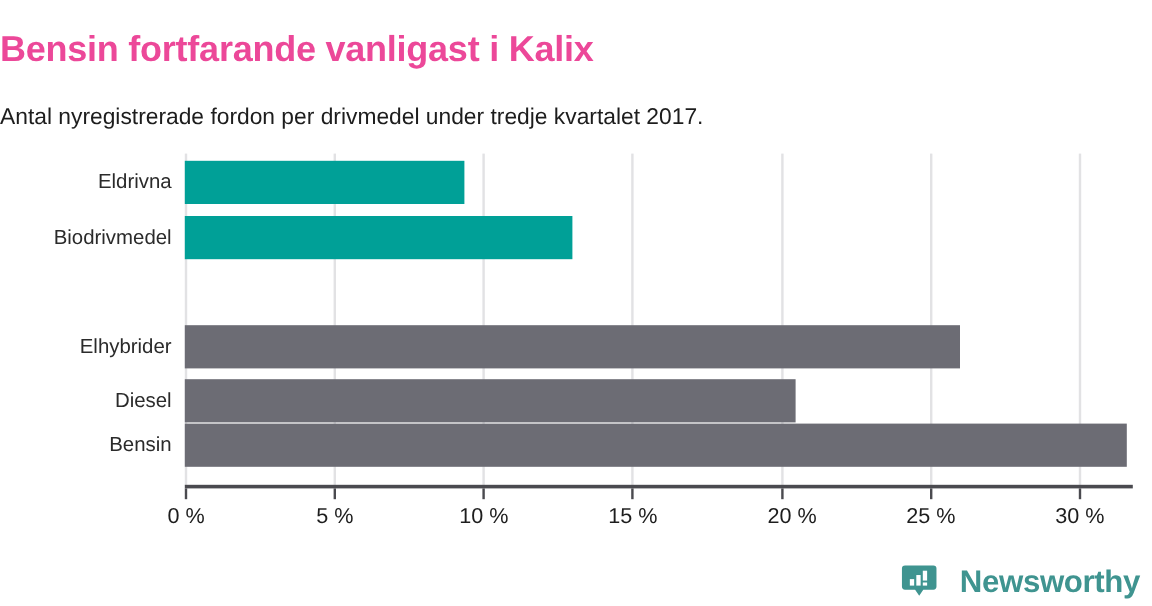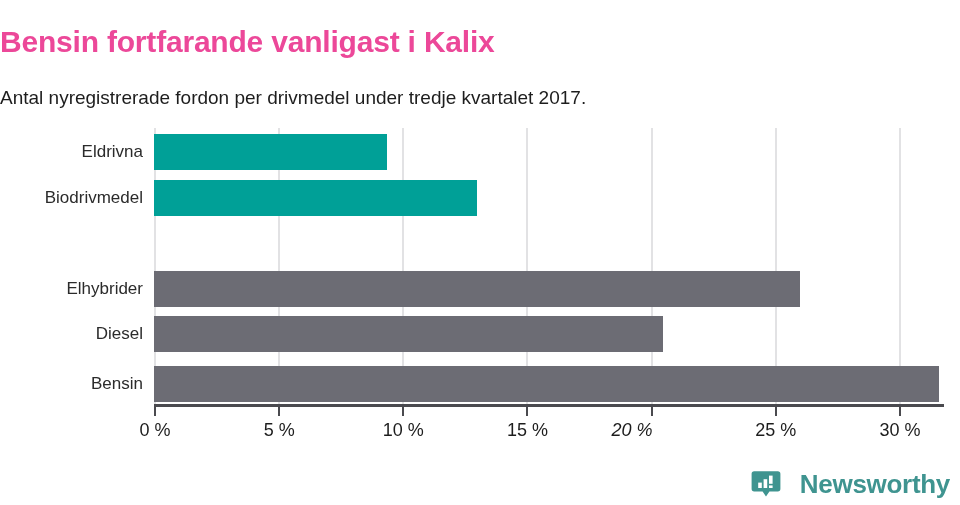--- a/index.html
+++ b/index.html
@@ -184,39 +184,39 @@
           <div class="bar teal" title="Laddhybrider: 13 %" style="width: 322.79px; background: rgb(0, 160, 151);"></div>
         </div>
         <div class="bar-row" style="top: 142.5px; width: 100%;">
           <span class="cat-label">Elhybrider</span>
           <div class="bar gray" title="Elhybrider: 26 %" style="width: 645.58px; background: rgb(108, 108, 116);"></div>
         </div>
         <div class="bar-row" style="top: 188px; width: 100%;">
           <span class="cat-label">Diesel</span>
           <div class="bar gray" title="Diesel: 20.5 %" style="width: 509.015px; background: rgb(108, 108, 116);"></div>
         </div>
-        <div class="bar-row" style="top: 238px; width: 100%;">
+        <div class="bar-row" style="top: 225px; width: 100%;">
           <span class="cat-label">Bensin</span>
           <div class="bar gray" title="Bensin: 31.6 %" style="width: 784.628px; background: rgb(108, 108, 116);"></div>
         </div>
       </div>
   </div>
 
   <div class="axis-line"></div>
   <div id="axis-ticks">
       <div class="tick" style="left: 154px;"></div>
       <div class="tick-label" style="left: 155px;">0 %</div>
       <div class="tick" style="left: 278.15px;"></div>
       <div class="tick-label" style="left: 279.15px;">5 %</div>
       <div class="tick" style="left: 402.3px;"></div>
       <div class="tick-label" style="left: 403.3px;">10 %</div>
       <div class="tick" style="left: 526.45px;"></div>
       <div class="tick-label" style="left: 527.45px;">15 %</div>
       <div class="tick" style="left: 650.6px;"></div>
-      <div class="tick-label" style="left: 632px; font-style: italic;">20 %</div>
+      <div class="tick-label" style="left: 660px;">20 %</div>
       <div class="tick" style="left: 774.75px;"></div>
       <div class="tick-label" style="left: 775.75px;">25 %</div>
       <div class="tick" style="left: 898.9px;"></div>
       <div class="tick-label" style="left: 899.9px;">30 %</div>
     </div>
 
   <div class="footer">
     <span class="logo-mark">
       <svg width="30" height="30" viewBox="0 0 30 30" aria-hidden="true">
         <path d="M3.2 2.2 h23.6 a2.6 2.6 0 0 1 2.6 2.6 v15.0 a2.6 2.6 0 0 1 -2.6 2.6 h-8.4 l-3.4 5.0 l-3.4 -5.0 h-8.4 a2.6 2.6 0 0 1 -2.6 -2.6 v-15.0 a2.6 2.6 0 0 1 2.6 -2.6 z" fill="#3f9490"></path>

